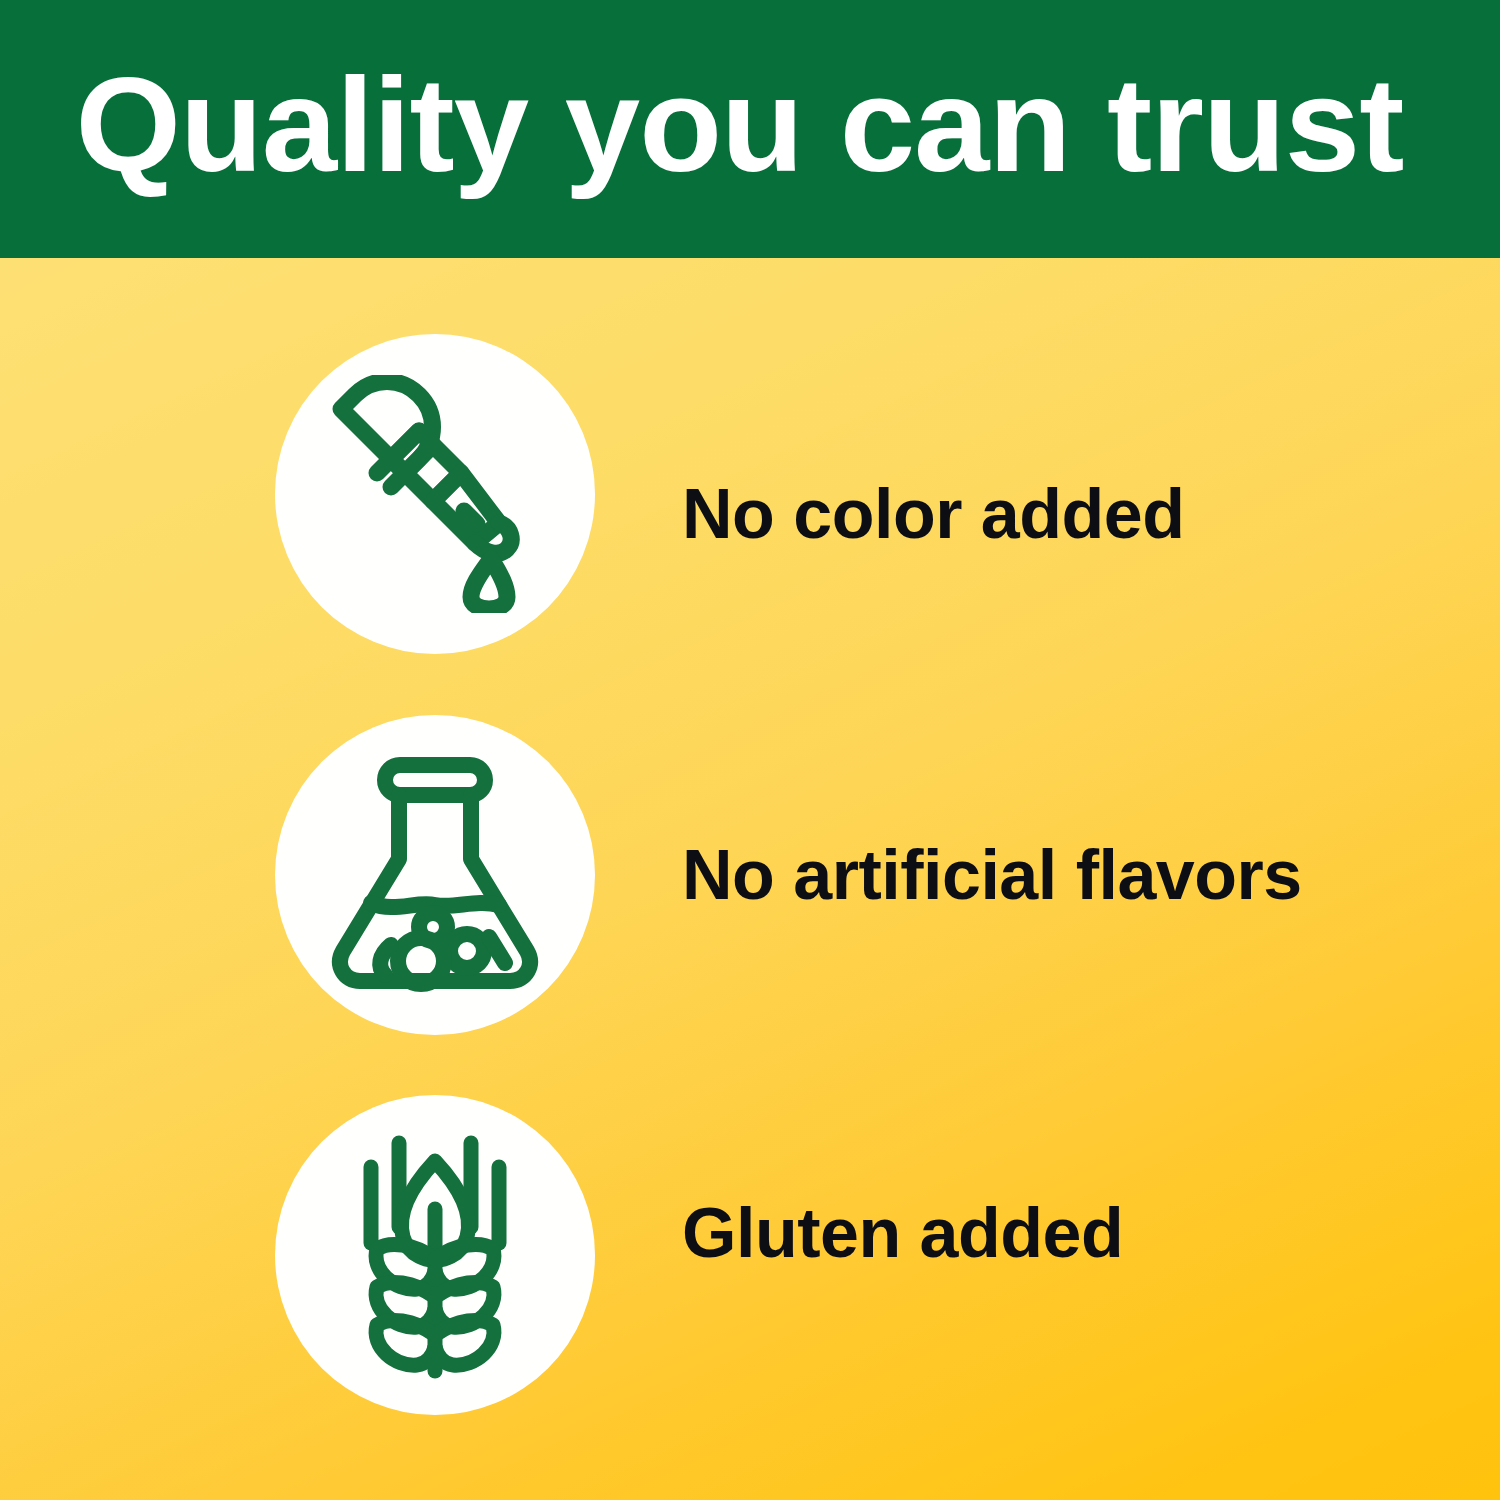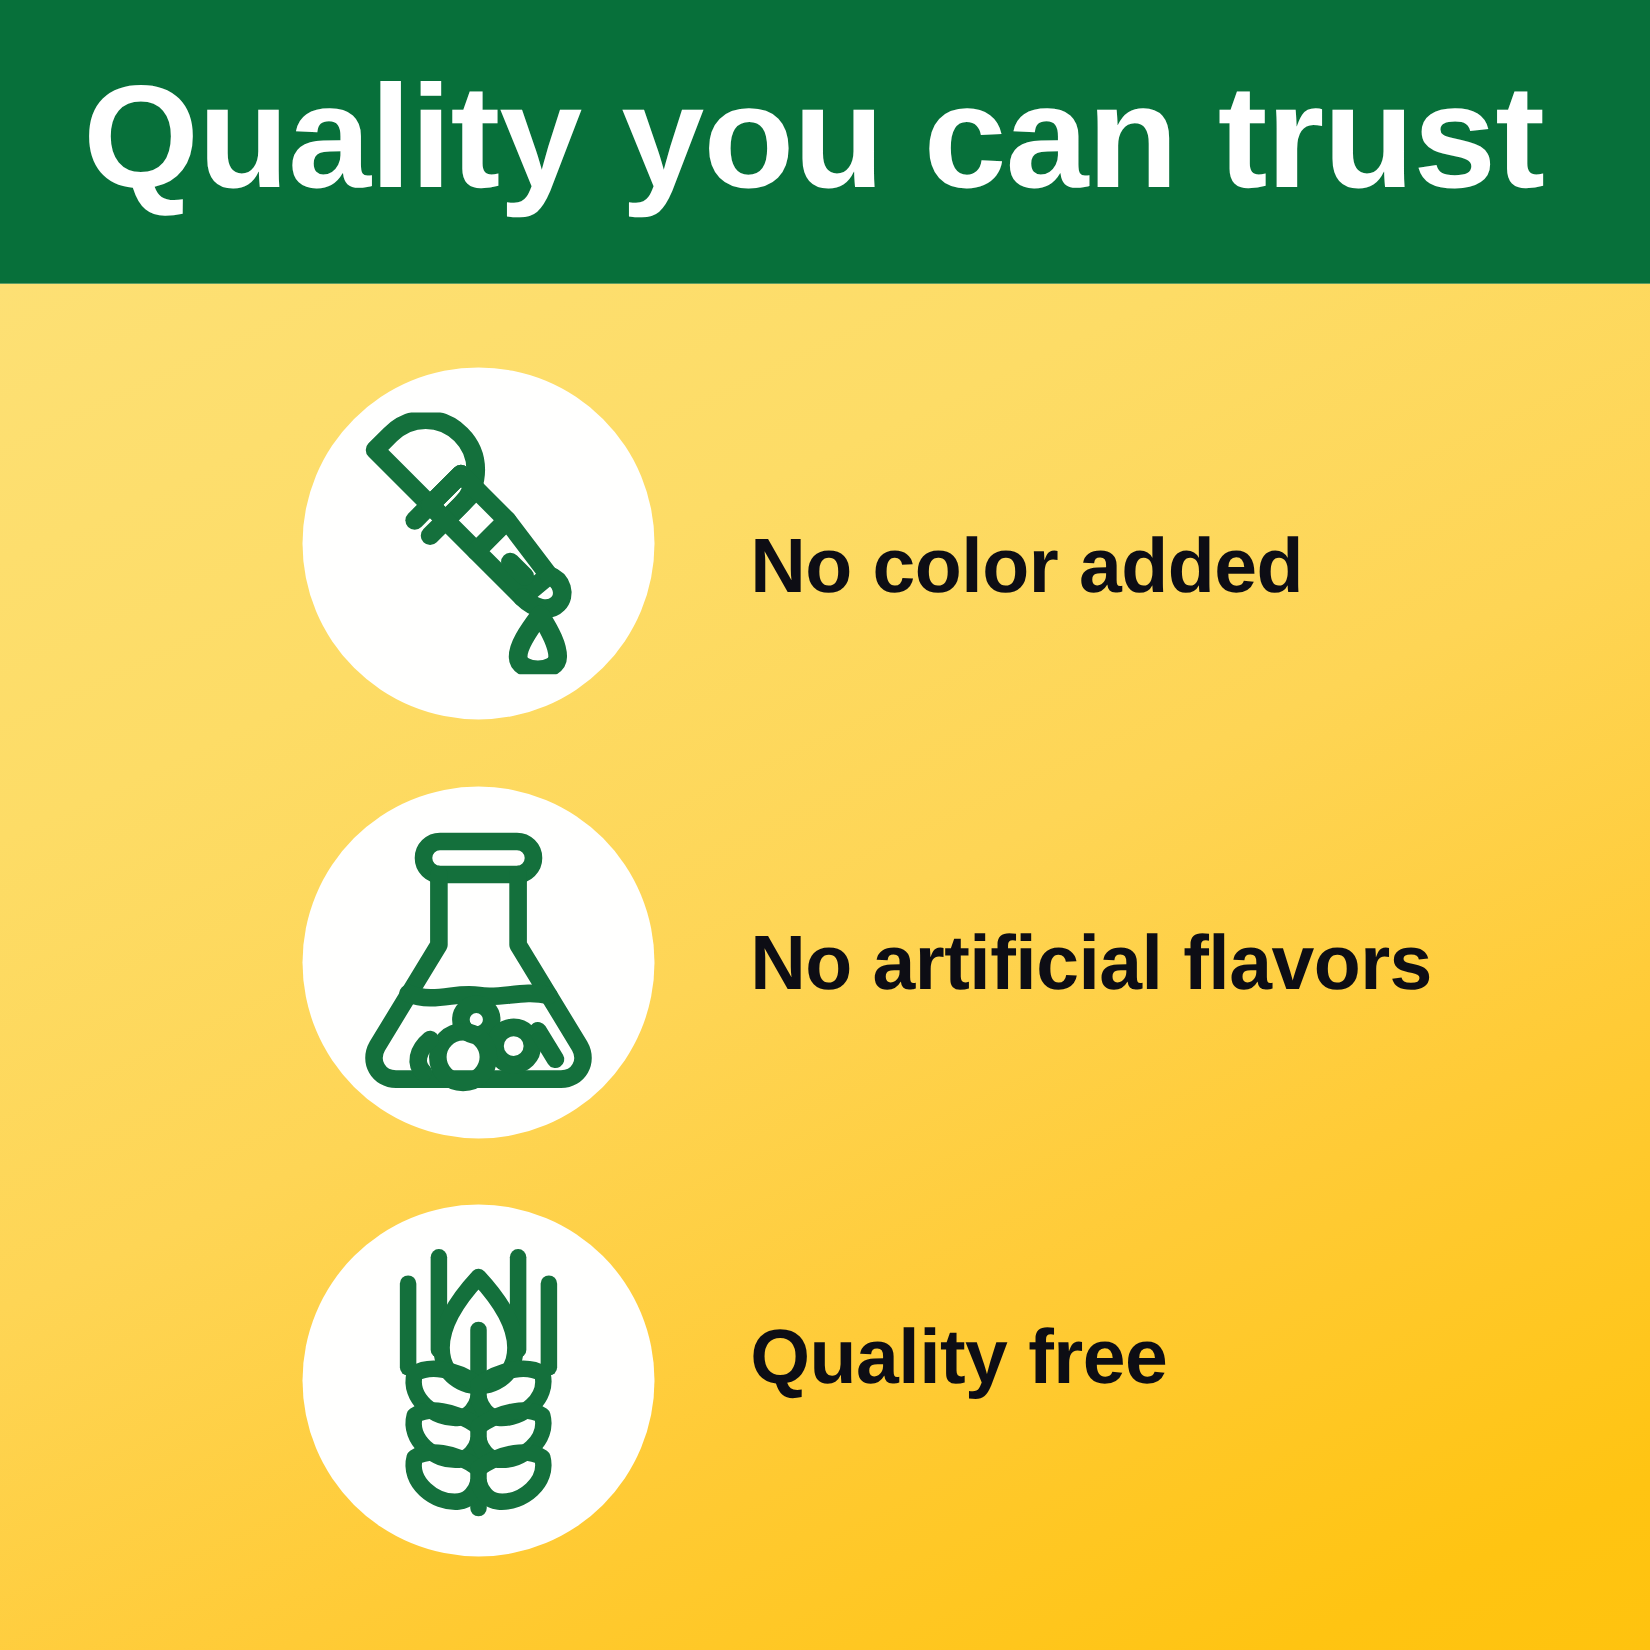--- a/index.html
+++ b/index.html
@@ -196,16 +196,16 @@
           <path d="M92 128 C114 112, 138 110, 150 118 C156 140, 132 160, 110 158 C100 157, 94 148, 92 140"></path>
 
           <path d="M92 166 C70 150, 46 148, 34 156 C28 178, 52 198, 74 196 C84 195, 90 186, 92 178"></path>
           <path d="M92 166 C114 150, 138 148, 150 156 C156 178, 132 198, 110 196 C100 195, 94 186, 92 178"></path>
 
           <path d="M92 204 C70 188, 46 186, 34 194 C28 216, 52 236, 74 234 C84 233, 90 224, 92 216"></path>
           <path d="M92 204 C114 188, 138 186, 150 194 C156 216, 132 236, 110 234 C100 233, 94 224, 92 216"></path>
         </svg>
       </span>
     </div>
-    <div class="feature-label">Quality free</div>
+    <div class="feature-label">Gluten added</div>
   </div>
 
 </div>
 
 </body></html>

